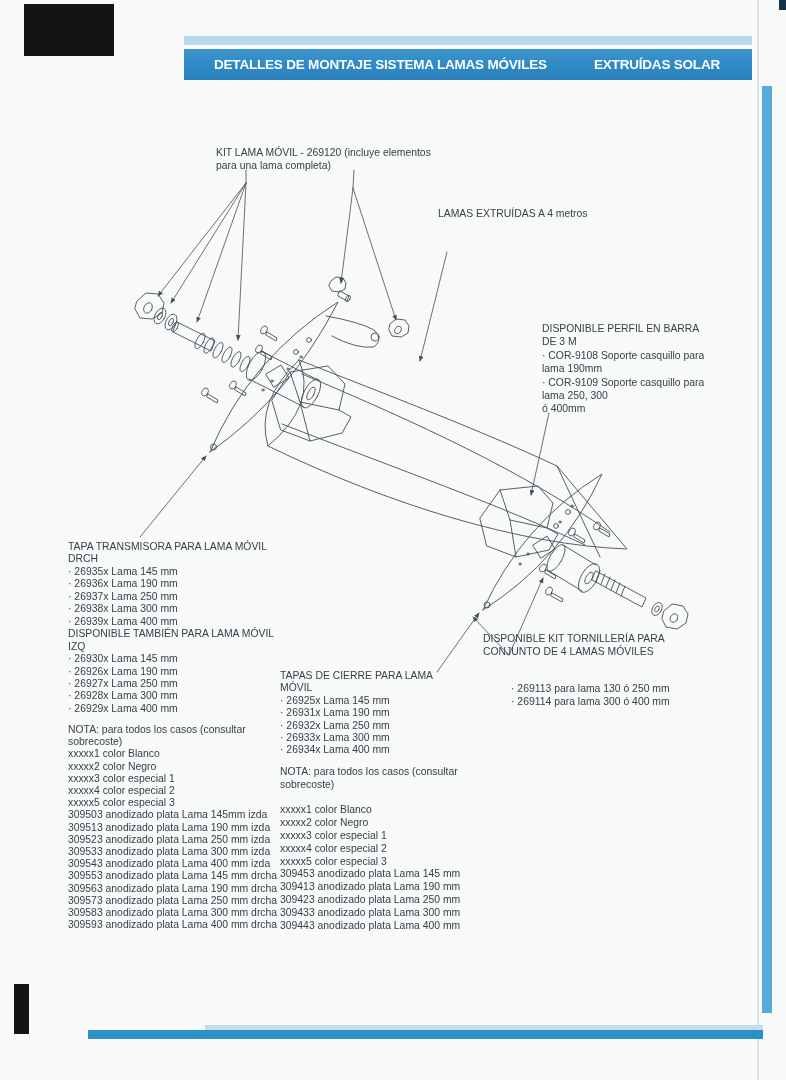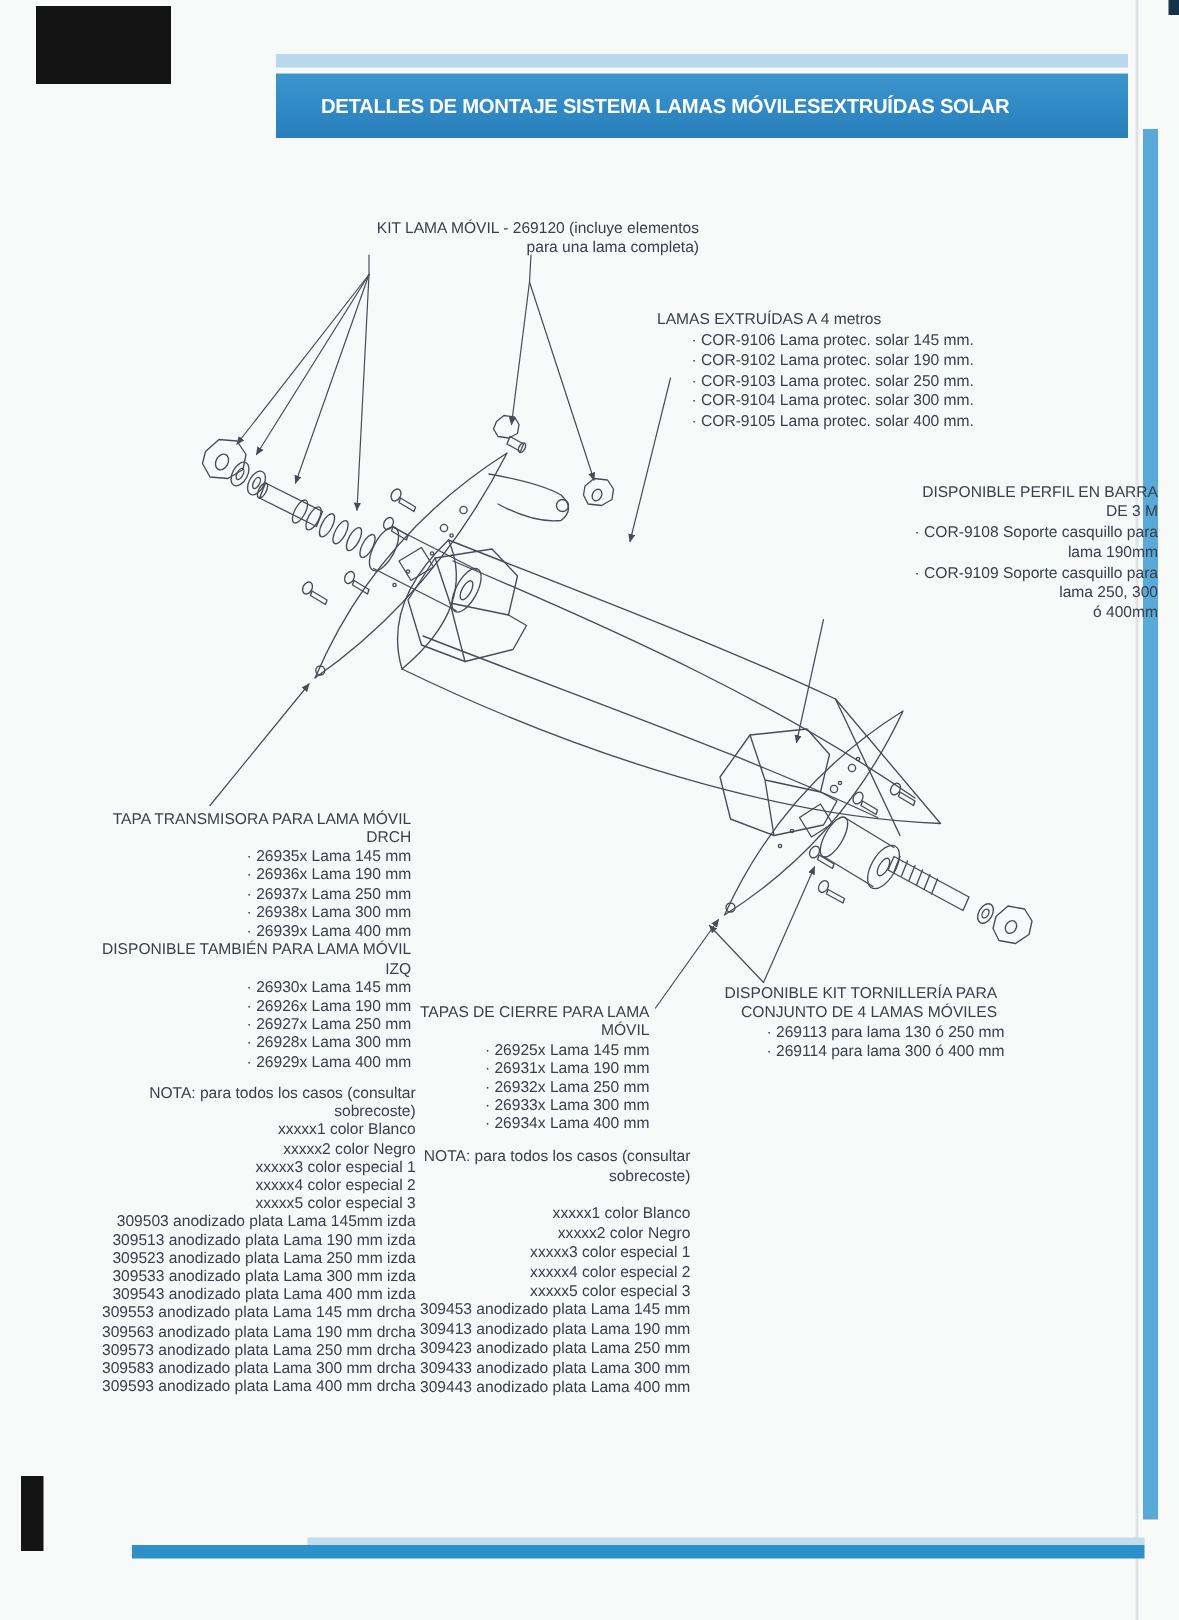--- a/index.html
+++ b/index.html
@@ -5,41 +5,41 @@
   html,body{margin:0;padding:0;background:#e9eaea;}
   .page{position:relative;width:786px;height:1080px;background:#f8f9f9;overflow:hidden;
         font-family:"Liberation Sans", sans-serif;}
   
   .corner-black{position:absolute;left:24px;top:4px;width:90px;height:52px;background:#141414;}
   .corner-tr{position:absolute;right:0;top:0;width:7px;height:10px;background:#16324a;}
   .edge-shadow{position:absolute;left:757px;top:0;width:2px;height:1080px;background:#e0e3e5;}
   .nub-black{position:absolute;left:14px;top:984px;width:15px;height:50px;background:#141414;}
   
   .hdr-light{position:absolute;left:184px;top:36px;width:568px;height:9px;background:#b9d9ea;}
-  .hdr-bar{position:absolute;left:184px;top:49px;width:568px;height:43px;
+  .hdr-bar{position:absolute;left:184px;top:49px;width:568px;height:31px;
            background:linear-gradient(180deg,#3e95cd 0%,#2f89c5 55%,#2a7fba 100%);
-           display:flex;align-items:center;justify-content:flex-start;
+           display:flex;align-items:center;justify-content:space-between;
            padding:0 32px 0 30px;box-sizing:border-box;}
   .hdr-bar span{color:#ffffff;font-weight:bold;font-size:13.5px;letter-spacing:-0.2px;white-space:nowrap;}
   
   .stripe-right{position:absolute;left:762px;top:86px;width:10px;height:927px;background:#58abd8;}
   
   .bot-light{position:absolute;left:205px;top:1025px;width:558px;height:5px;background:#c5dcea;}
   .bot-bar{position:absolute;left:88px;top:1030px;width:675px;height:9px;background:#2e90c8;}
   
-  .tb{position:absolute;white-space:pre-line;color:#39404a;font-size:10.4px;text-align:right;}
+  .tb{position:absolute;white-space:pre-line;color:#39404a;font-size:10.4px;}
   .kit{left:216px;top:146px;line-height:13px;width:250px;}
   .lamas-t{left:438px;top:207px;line-height:13.4px;}
   .lamas-i{left:461px;top:221px;line-height:13.4px;}
   .perfil{left:542px;top:322px;line-height:13.4px;width:230px;}
   .tapa{left:68px;top:541px;line-height:12.45px;}
   .nota-l{left:68px;top:724px;line-height:12.2px;}
   .cierre{left:280px;top:670px;line-height:12.4px;}
   .nota-r{left:280px;top:766px;line-height:12.8px;}
-  .torn-t{left:483px;top:656px;line-height:13px;}
+  .torn-t{left:483px;top:632px;line-height:13px;}
   .torn-i{left:511px;top:682px;line-height:13px;}
   
   .diagram{position:absolute;left:0;top:0;width:786px;height:1080px;}
   .diagram *{vector-effect:non-scaling-stroke;}
 </style>
 </head>
 <body>
 
 <div class="page">
 
@@ -186,25 +186,20 @@
       <path d="M437,672 L479,613" marker-end="url(#ah)"></path>
       <path d="M509,655 L543,578" marker-end="url(#ah)"></path>
       <path d="M509,655 L473,617" marker-end="url(#ah)"></path>
     </g>
   </svg>
 
   <div class="tb kit">KIT LAMA MÓVIL - 269120 (incluye elementos
 para una lama completa)</div>
 
   <div class="tb lamas-t">LAMAS EXTRUÍDAS A 4 metros</div>
-  <div class="tb lamas-i">· COR-9106 Lama protec. solar 145 mm.
-· COR-9102 Lama protec. solar 190 mm.
-· COR-9103 Lama protec. solar 250 mm.
-· COR-9104 Lama protec. solar 300 mm.
-· COR-9105 Lama protec. solar 400 mm.</div>
 
   <div class="tb perfil">DISPONIBLE PERFIL EN BARRA
 DE 3 M
 · COR-9108 Soporte casquillo para
 lama 190mm
 · COR-9109 Soporte casquillo para
 lama 250, 300
 ó 400mm</div>
 
   <div class="tb tapa">TAPA TRANSMISORA PARA LAMA MÓVIL

